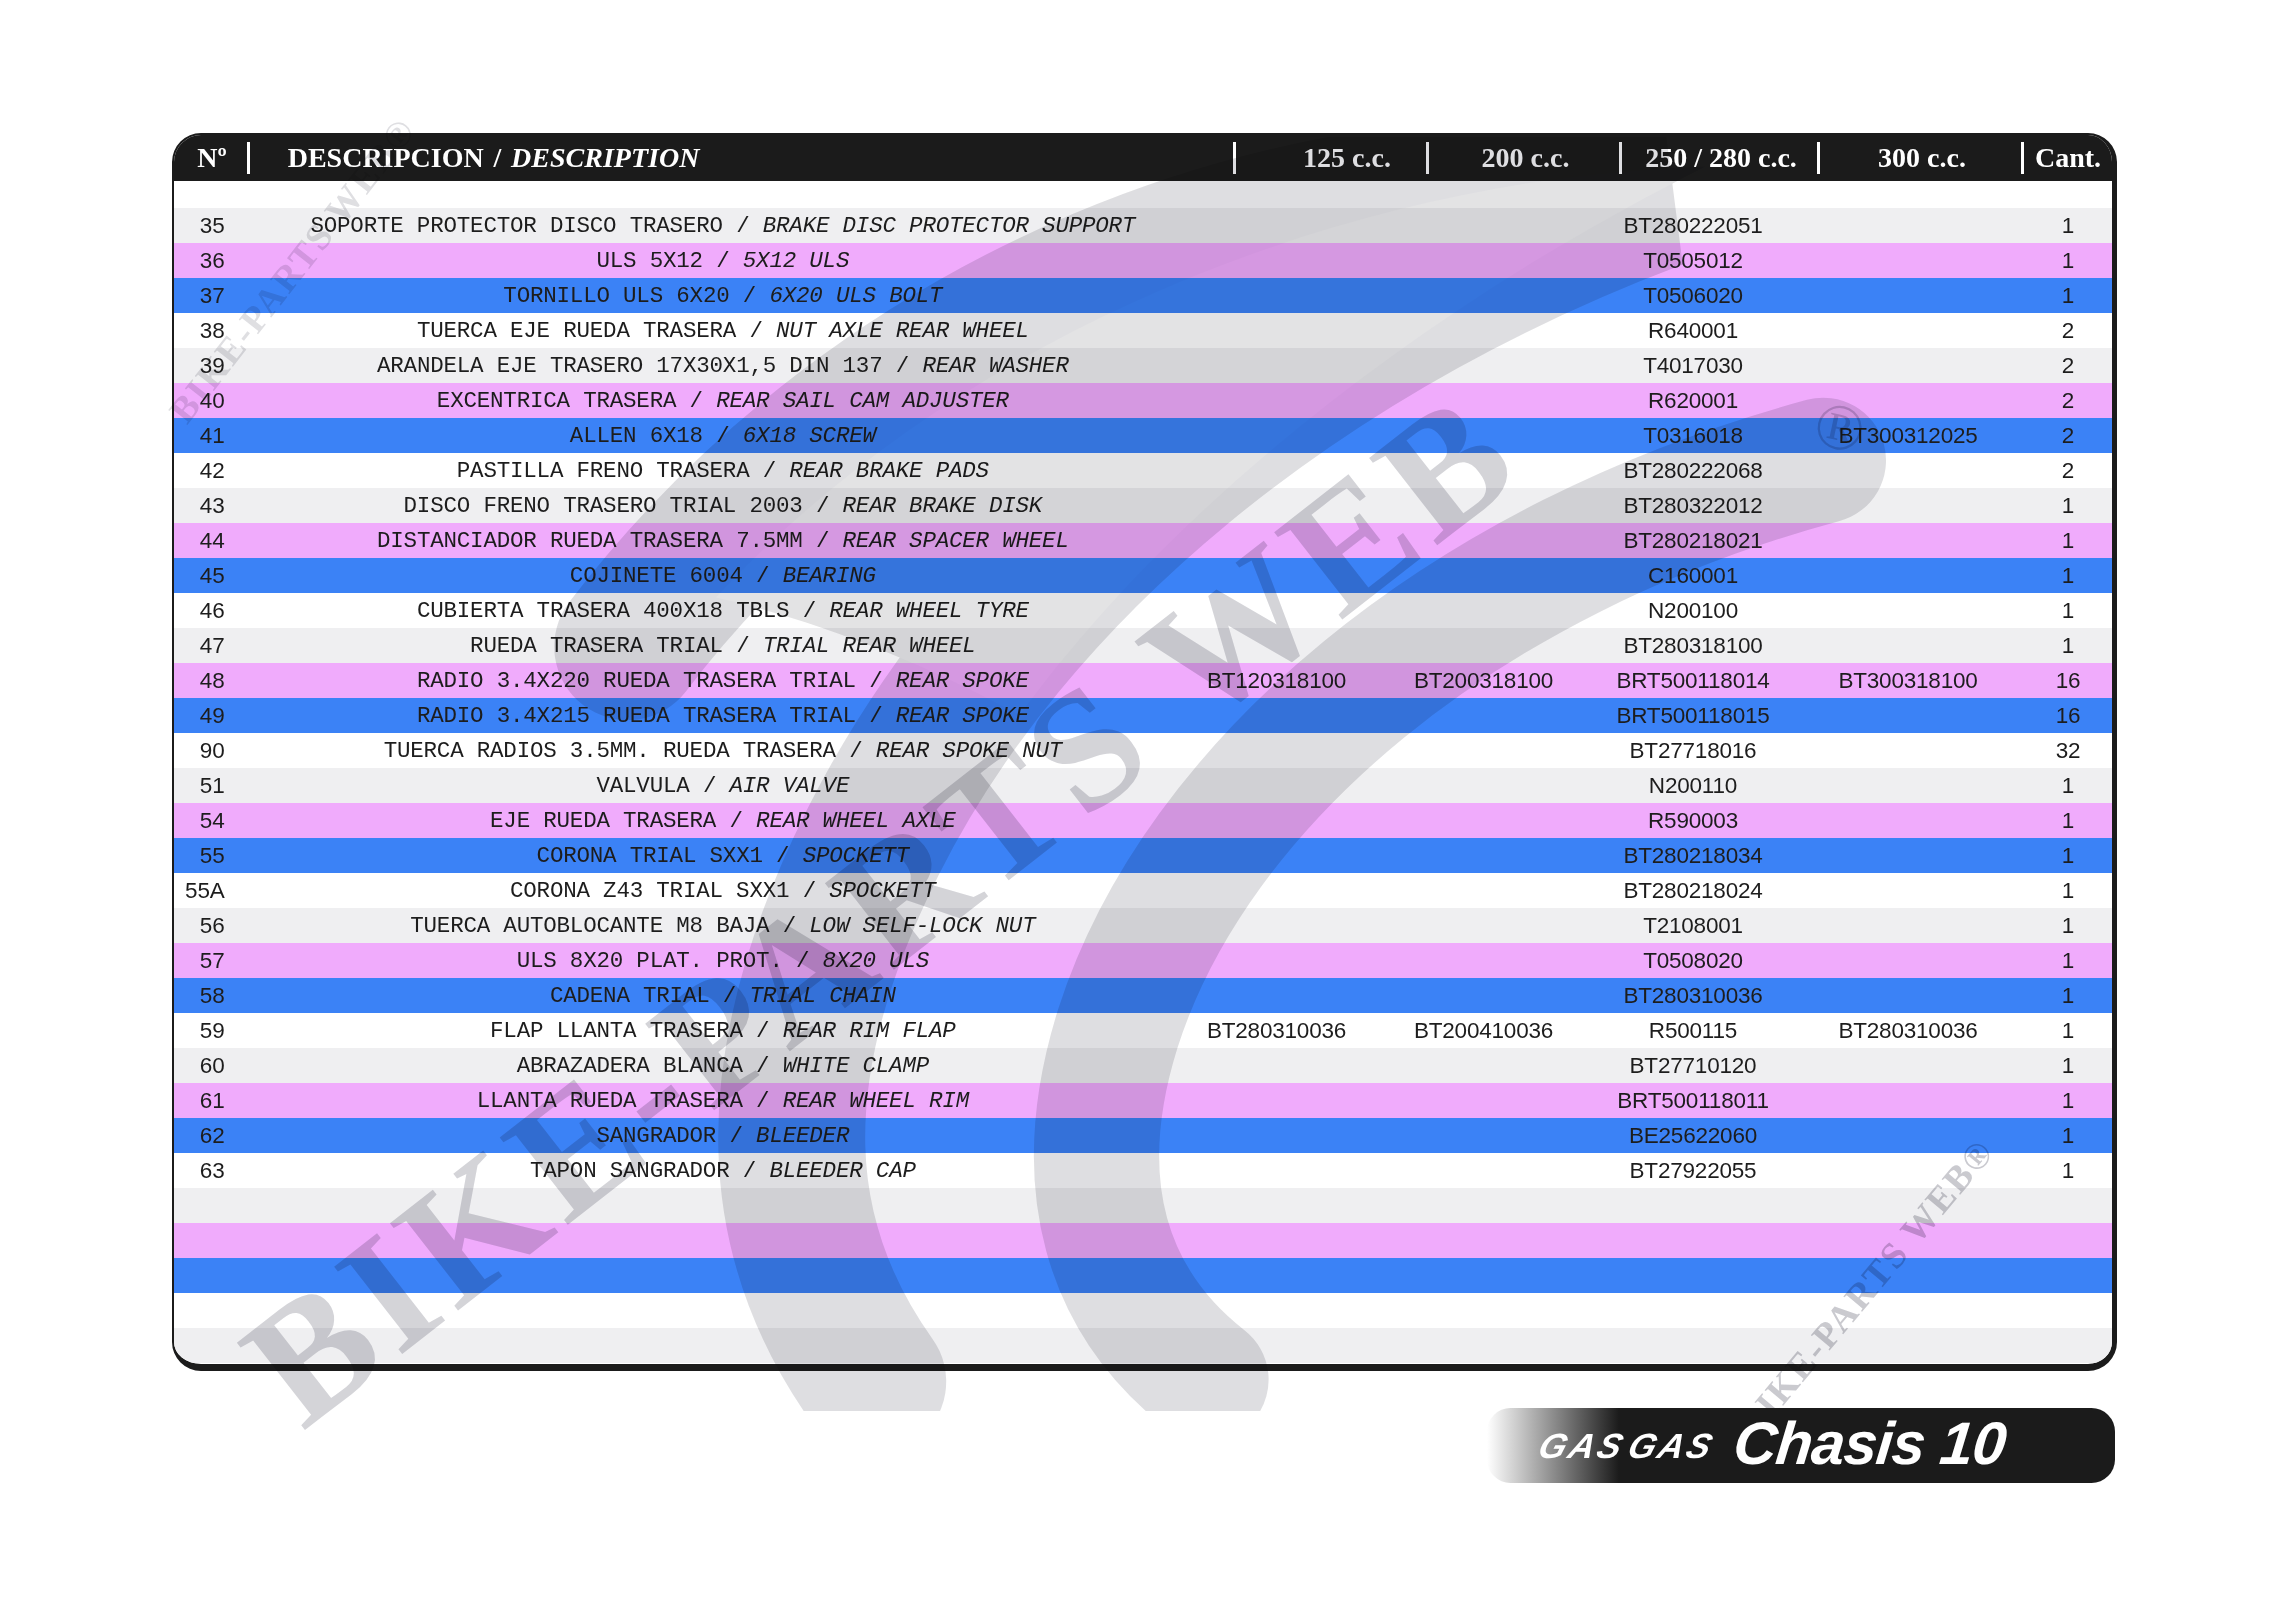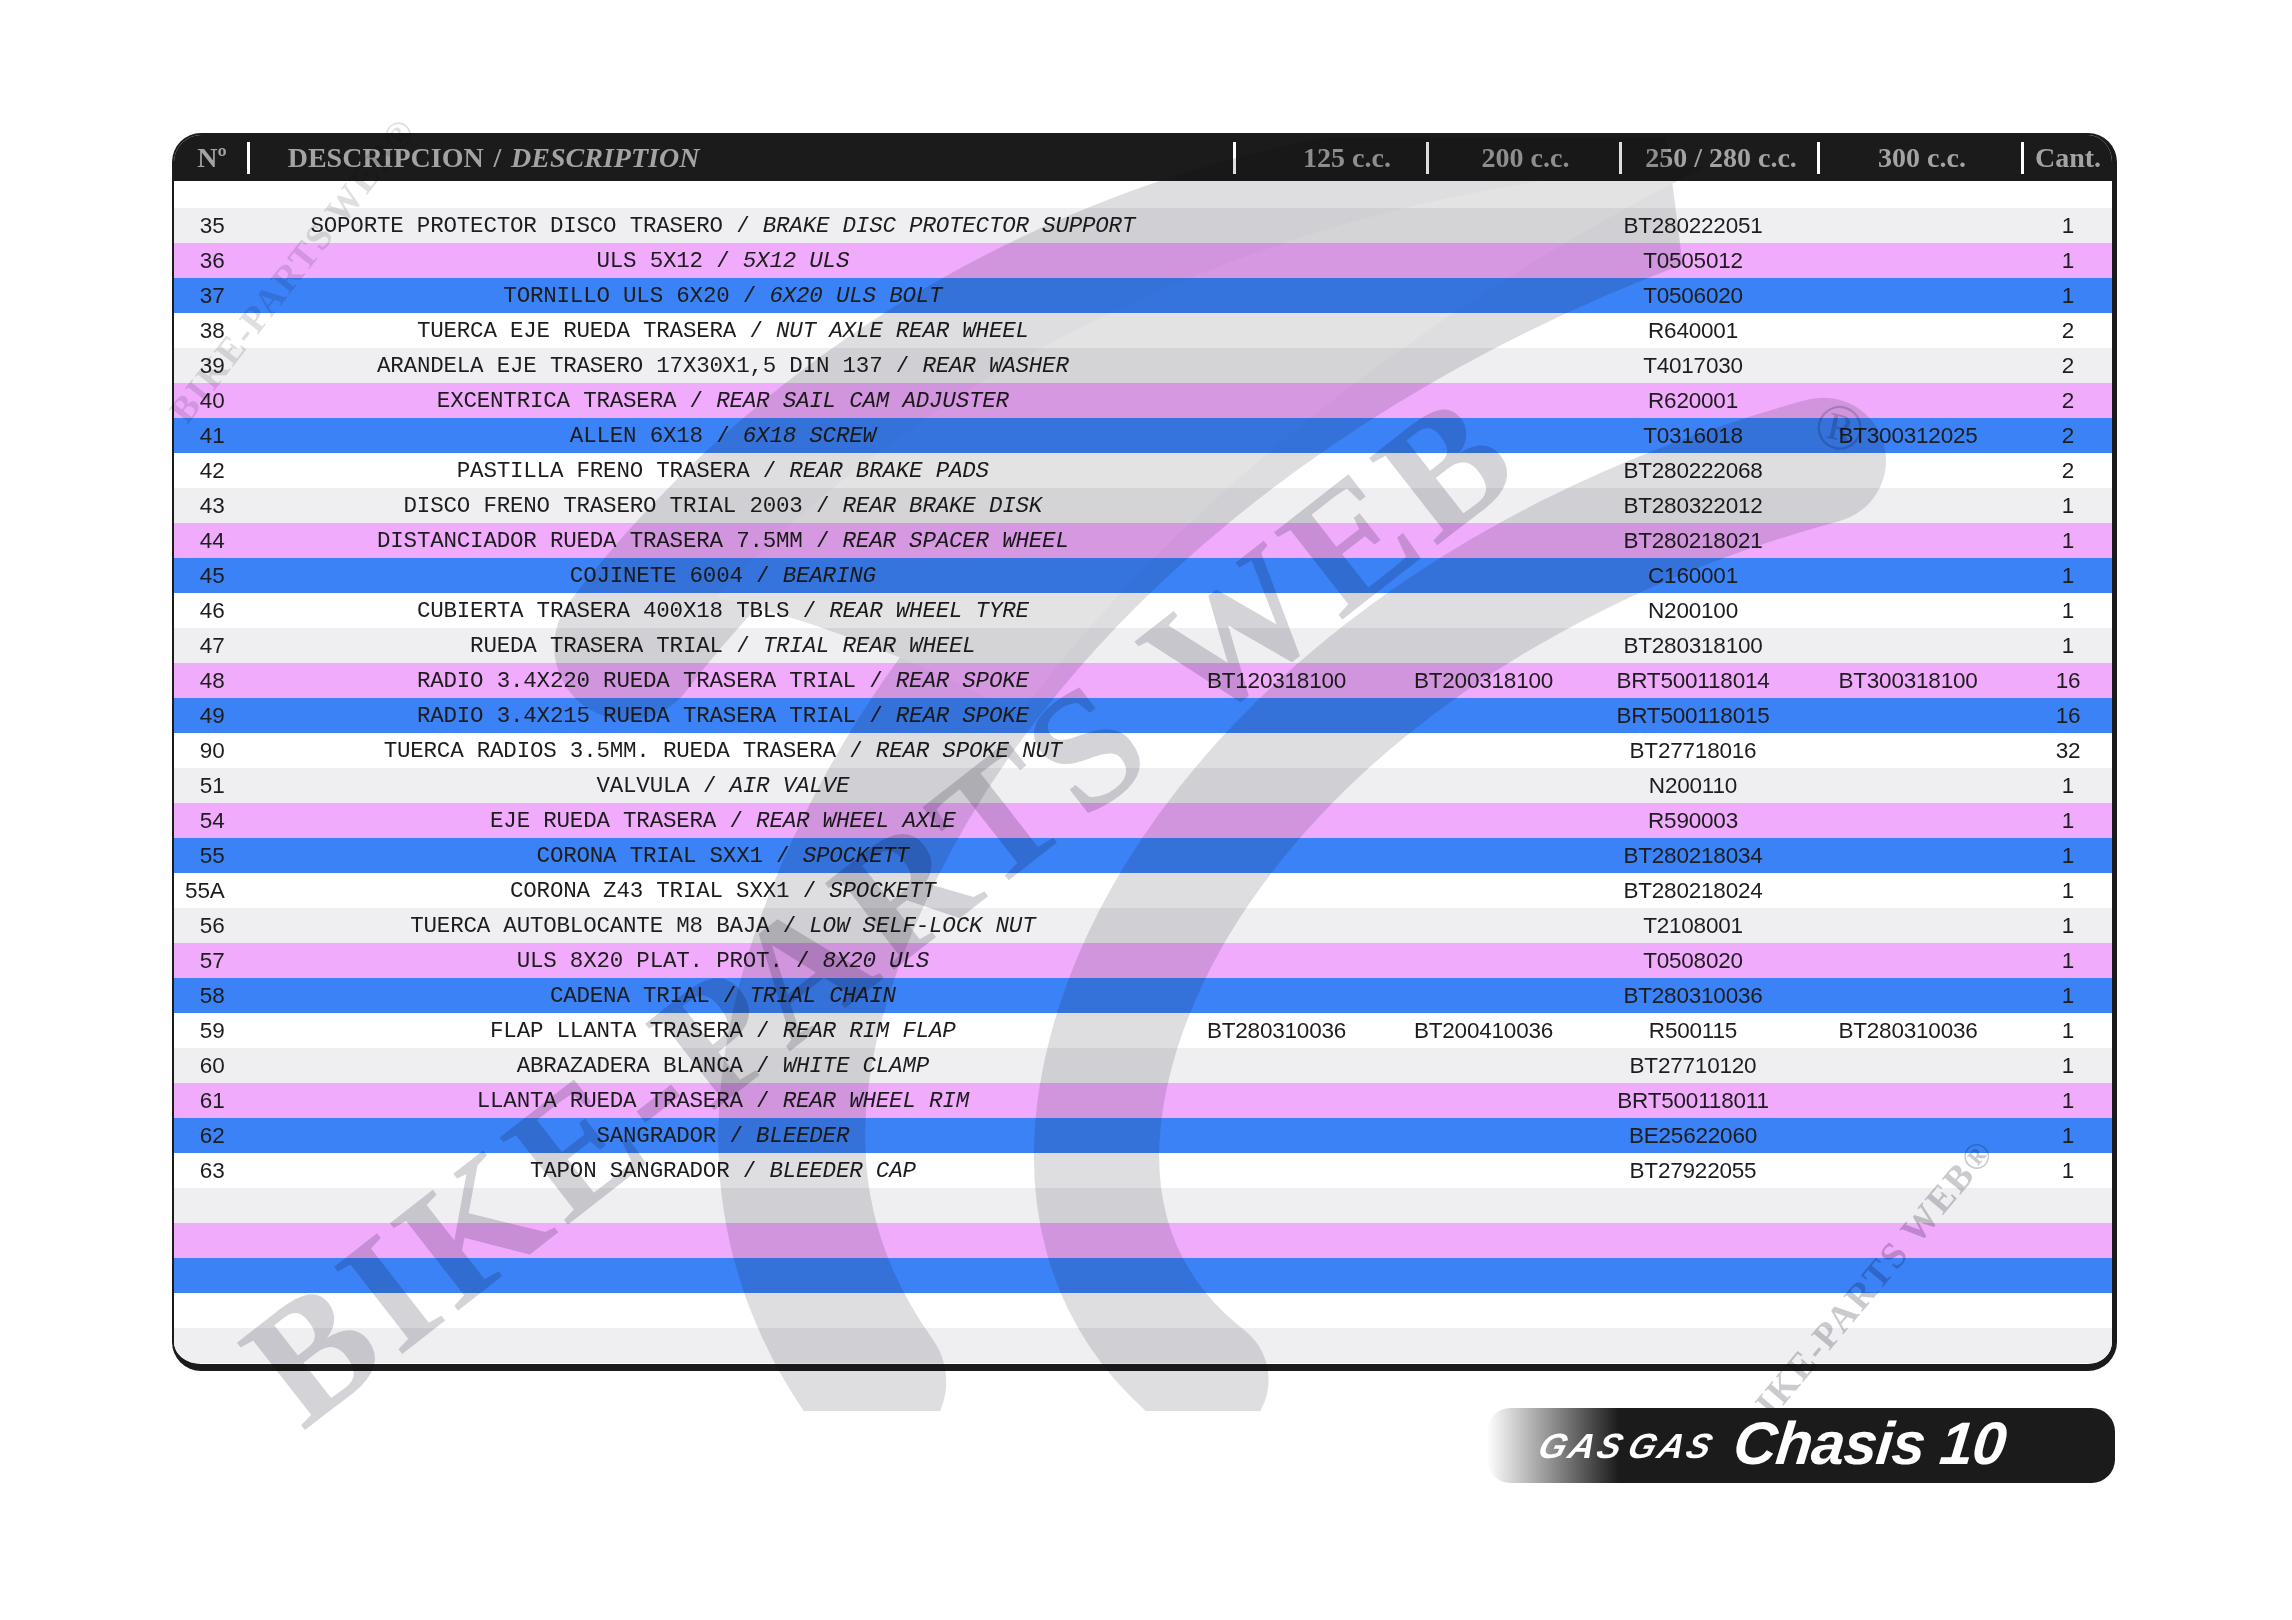--- a/index.html
+++ b/index.html
@@ -3,21 +3,21 @@
 <meta charset="utf-8">
 <style>
   html,body{margin:0;padding:0;background:#ffffff;}
   .page{position:relative;width:2293px;height:1620px;background:#ffffff;overflow:hidden;
         font-family:"Liberation Sans",sans-serif;}
 
   
   .parts-table{position:absolute;left:172px;top:133px;width:1945px;height:1238px;
     box-sizing:border-box;border:2.9px solid #1b1b1b;border-right-width:5.9px;border-bottom-width:7.8px;
     border-radius:29px;overflow:hidden;background:#ffffff;}
-  .thead{display:flex;align-items:center;height:46px;background:#1b1b1b;color:#a3a3a3;
+  .thead{display:flex;align-items:center;height:46px;background:#1b1b1b;color:#ffffff;
     font-family:"Liberation Serif",serif;font-weight:bold;font-size:28px;}
   .th{position:relative;display:flex;align-items:center;justify-content:center;height:100%;
     box-sizing:border-box;white-space:nowrap;}
   .th.hdiv::after{content:"";position:absolute;right:0;top:6.9px;bottom:6.9px;width:2.9px;background:#ffffff;}
   .th-num{width:76px;}
   .th-desc{flex:1;justify-content:flex-start;padding-left:13.7px;margin-left:24px;}
   .th-desc .it{font-style:italic;margin-left:9.8px;}
   .th-desc .sep{margin-left:9.8px;}
   .th-125{width:193px;padding-left:29px;}
   .th-200{width:193px;}

